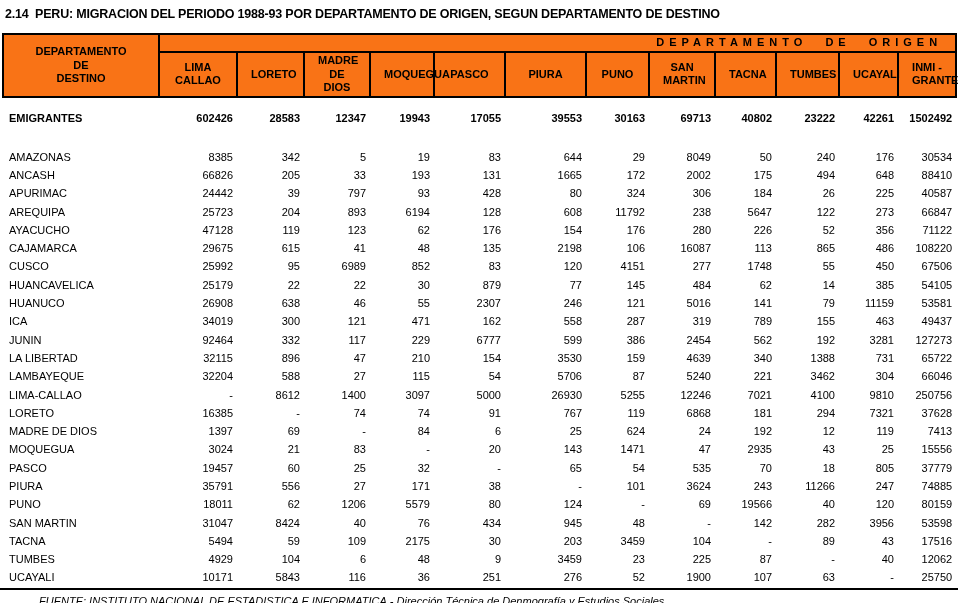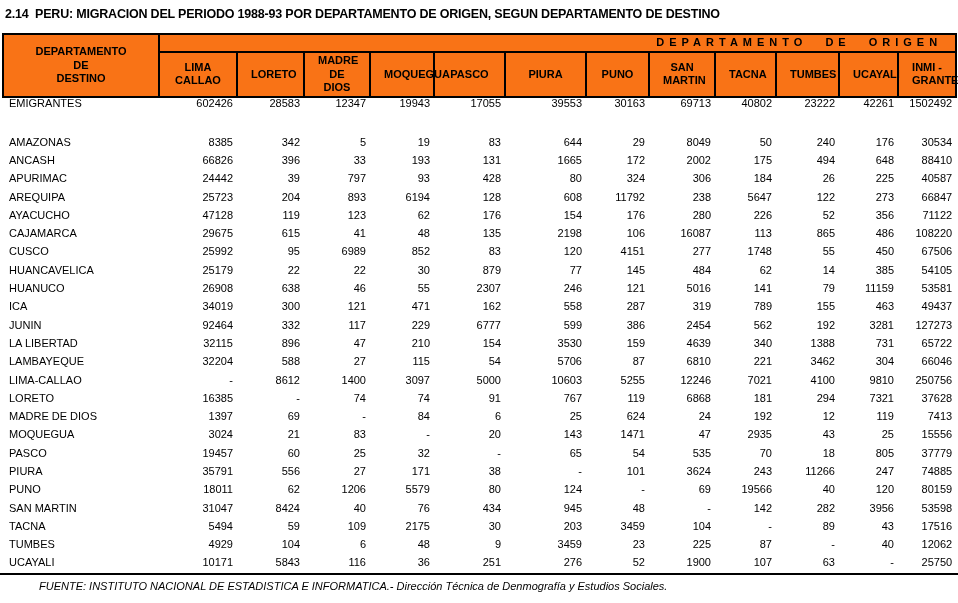--- a/index.html
+++ b/index.html
@@ -26,21 +26,21 @@
   tr.origin-row th { height: 15px; }
   tr.col-row th { height: 33px; white-space: pre-line; }
   th.destino { white-space: pre-line; font-size: 11px; }
   th.origin-span { letter-spacing: 5px; word-spacing: 10px; font-size: 11px; text-align: right; }
   tbody td {
     font-size: 11px; height: 18.3px; padding: 0;
     vertical-align: middle; border: none; line-height: 1;
   }
   td.rowlabel { text-align: left; padding-left: 6px; }
   td.num { text-align: right; padding-right: 4px; }
-  tr.totals td { font-weight: normal; padding-bottom: 24px; margin-left: 32px; }
+  tr.totals td { font-weight: bold; padding-top: 15px; padding-bottom: 24px; margin-left: 32px; }
   .footer-rule { border-top: 2px solid #000000; width: 958px; margin-top: 1px; }
   .source-note {
     font-style: italic; font-size: 11px; padding: 5px 0 0 3px; white-space: pre; margin-left: 36px;
   }
 </style>
 </head>
 <body>
 
 <div class="title">2.14  PERU: MIGRACION DEL PERIODO 1988-93 POR DEPARTAMENTO DE ORIGEN, SEGUN DEPARTAMENTO DE DESTINO</div>
 
@@ -113,21 +113,21 @@
         <td class="num">29</td>
         <td class="num">8049</td>
         <td class="num">50</td>
         <td class="num">240</td>
         <td class="num">176</td>
         <td class="num">30534</td>
       </tr>
       <tr>
         <td class="rowlabel">ANCASH</td>
         <td class="num">66826</td>
-        <td class="num">396</td>
+        <td class="num">205</td>
         <td class="num">33</td>
         <td class="num">193</td>
         <td class="num">131</td>
         <td class="num">1665</td>
         <td class="num">172</td>
         <td class="num">2002</td>
         <td class="num">175</td>
         <td class="num">494</td>
         <td class="num">648</td>
         <td class="num">88410</td>
@@ -284,34 +284,34 @@
       </tr>
       <tr>
         <td class="rowlabel">LAMBAYEQUE</td>
         <td class="num">32204</td>
         <td class="num">588</td>
         <td class="num">27</td>
         <td class="num">115</td>
         <td class="num">54</td>
         <td class="num">5706</td>
         <td class="num">87</td>
-        <td class="num">6810</td>
+        <td class="num">5240</td>
         <td class="num">221</td>
         <td class="num">3462</td>
         <td class="num">304</td>
         <td class="num">66046</td>
       </tr>
       <tr>
         <td class="rowlabel">LIMA-CALLAO</td>
         <td class="num">-</td>
         <td class="num">8612</td>
         <td class="num">1400</td>
         <td class="num">3097</td>
         <td class="num">5000</td>
-        <td class="num">10603</td>
+        <td class="num">26930</td>
         <td class="num">5255</td>
         <td class="num">12246</td>
         <td class="num">7021</td>
         <td class="num">4100</td>
         <td class="num">9810</td>
         <td class="num">250756</td>
       </tr>
       <tr>
         <td class="rowlabel">LORETO</td>
         <td class="num">16385</td>

